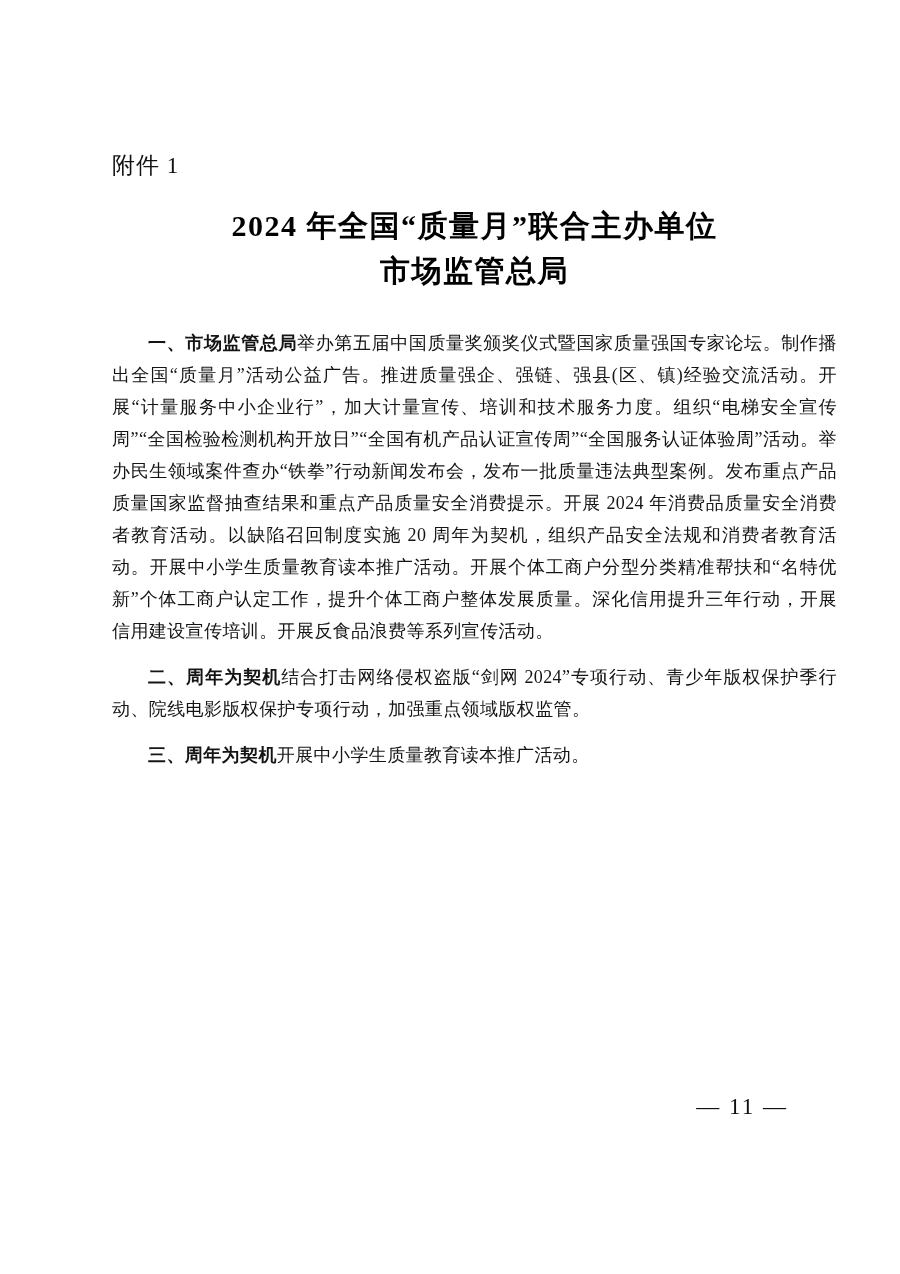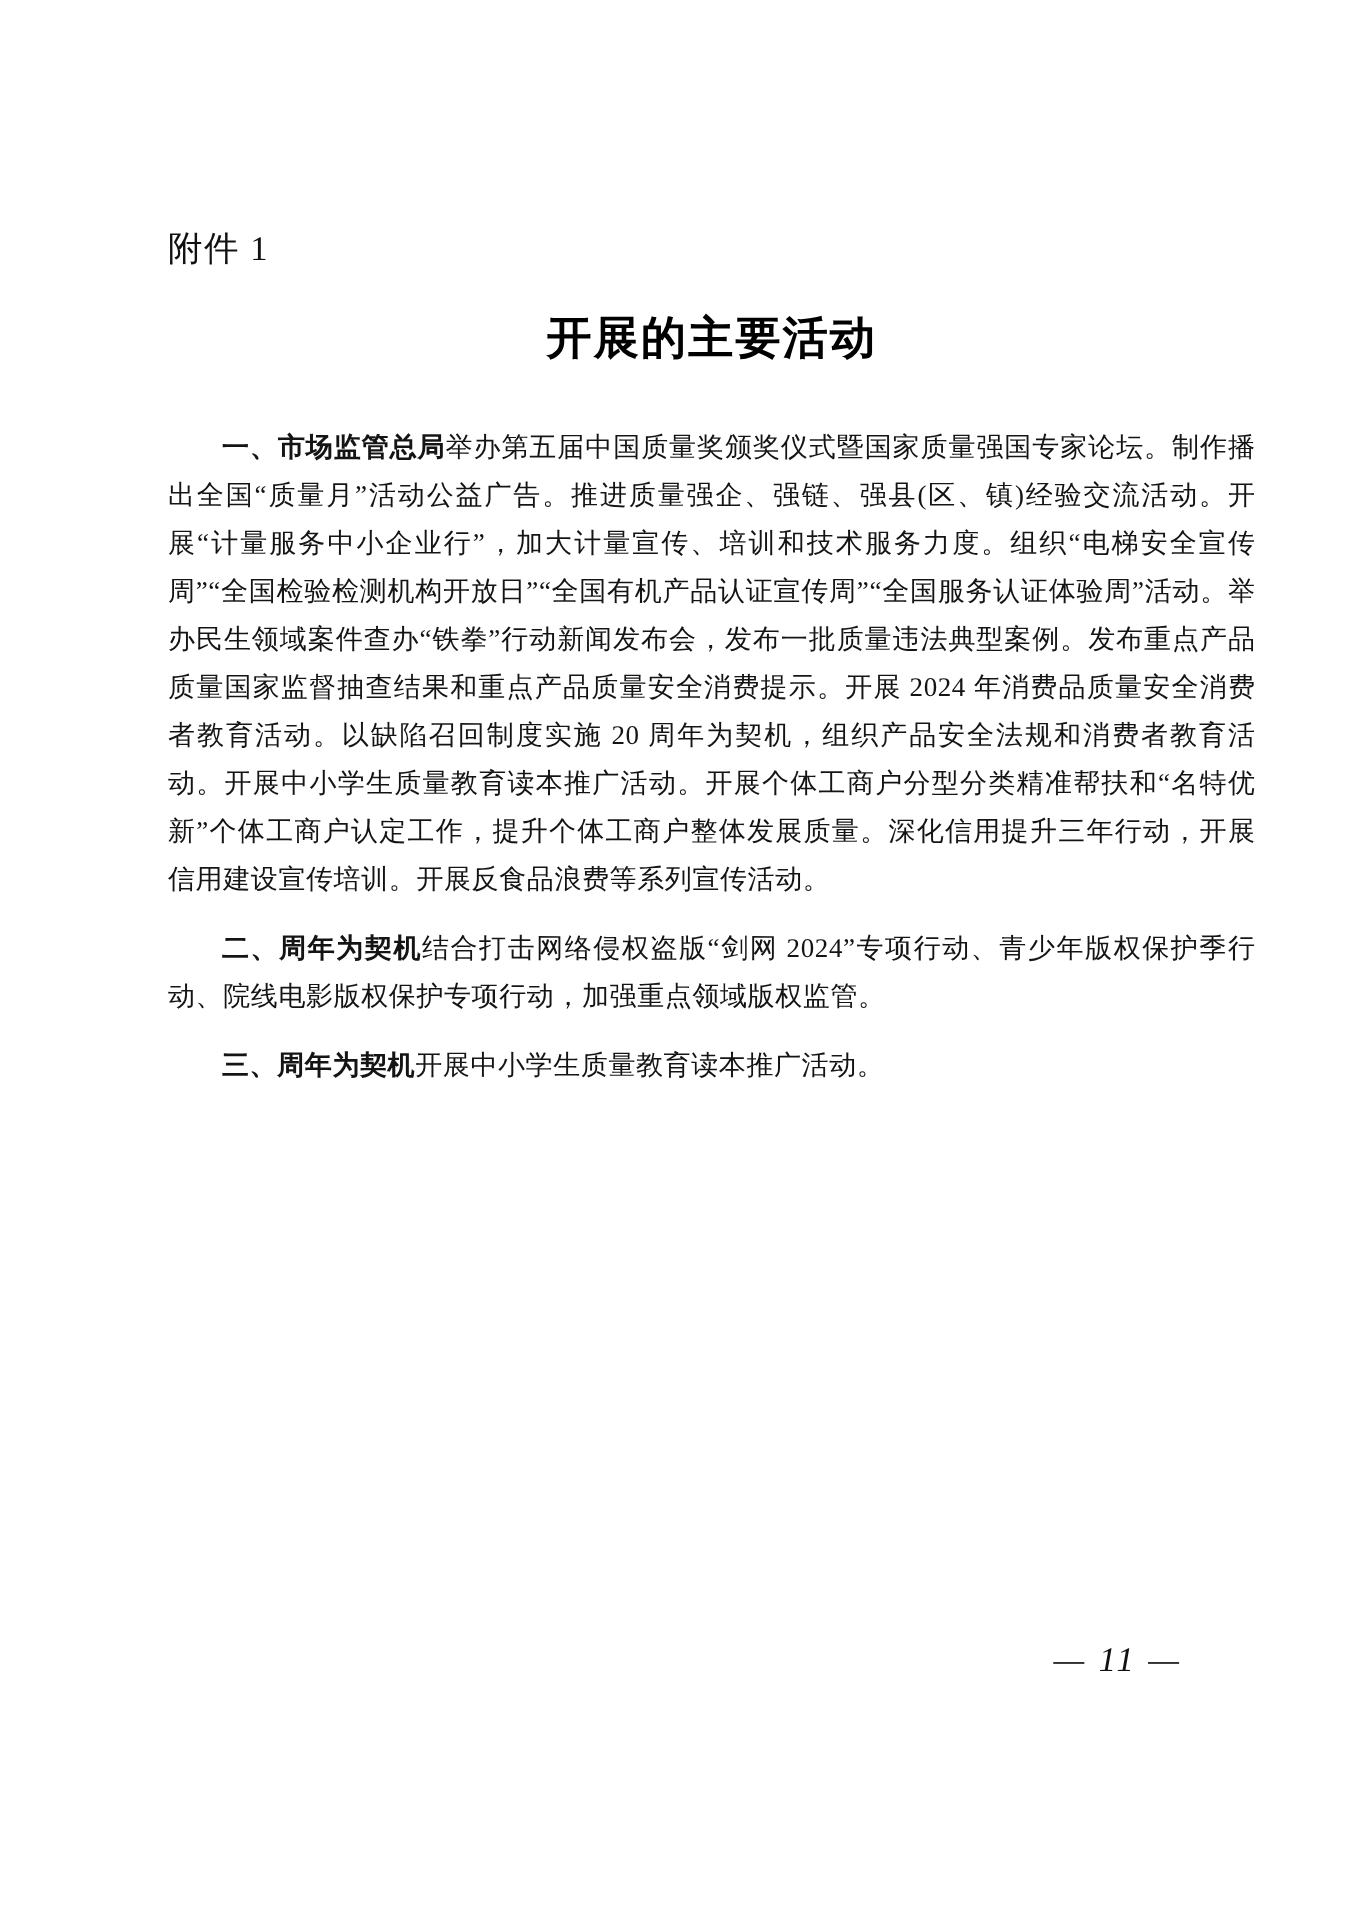--- a/index.html
+++ b/index.html
@@ -55,32 +55,32 @@
   .para b {
     font-weight: bold;
   }
   .page-number {
     position: absolute;
     right: 112px;
     bottom: 112px;
     font-size: 23px;
     letter-spacing: 2px;
     color: #111;
-    font-style: italic;
   }
 </style>
 </head>
 <body>
 
 <div class="page">
 
   <div class="attachment-label">附件 1</div>
 
   <h1 class="doc-title">
-    <span class="line2">开展的主要活动</span>
+    <span class="line1">2024 年全国“质量月”联合主办单位</span>
+    <span class="line2">市场监管总局</span>
   </h1>
 
   <p class="para">
     <b>一、市场监管总局</b><span>举办第五届中国质量奖颁奖仪式暨国家质量强国专家论坛。制作播出全国“质量月”活动公益广告。推进质量强企、强链、强县(区、镇)经验交流活动。开展“计量服务中小企业行”，加大计量宣传、培训和技术服务力度。组织“电梯安全宣传周”“全国检验检测机构开放日”“全国有机产品认证宣传周”“全国服务认证体验周”活动。举办民生领域案件查办“铁拳”行动新闻发布会，发布一批质量违法典型案例。发布重点产品质量国家监督抽查结果和重点产品质量安全消费提示。开展 2024 年消费品质量安全消费者教育活动。以缺陷召回制度实施 20 周年为契机，组织产品安全法规和消费者教育活动。开展中小学生质量教育读本推广活动。开展个体工商户分型分类精准帮扶和“名特优新”个体工商户认定工作，提升个体工商户整体发展质量。深化信用提升三年行动，开展信用建设宣传培训。开展反食品浪费等系列宣传活动。</span>
   </p>
 
   <p class="para">
     <b>二、周年为契机</b><span>结合打击网络侵权盗版“剑网 2024”专项行动、青少年版权保护季行动、院线电影版权保护专项行动，加强重点领域版权监管。</span>
   </p>
 

